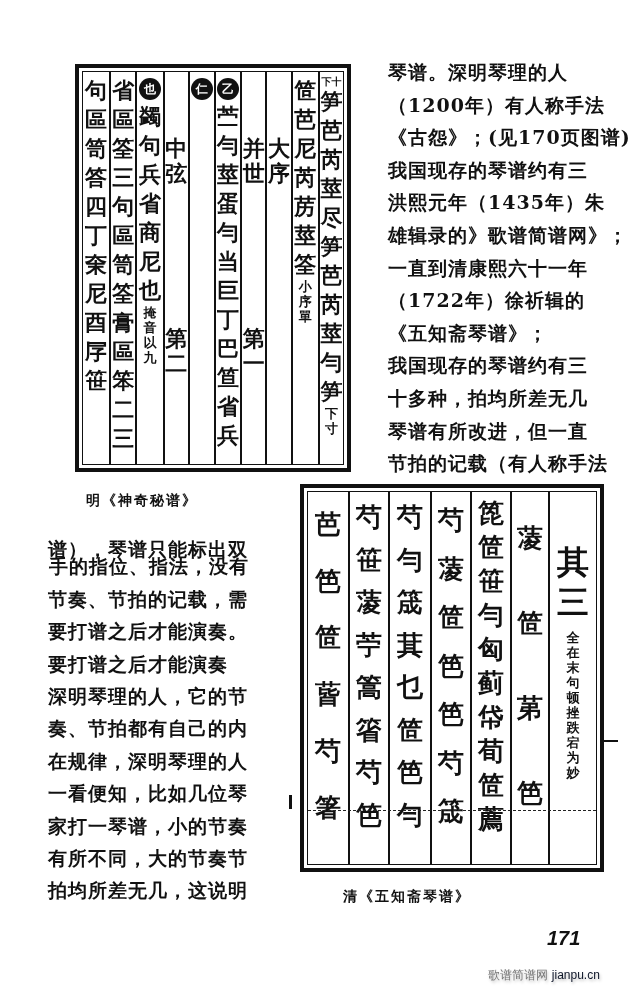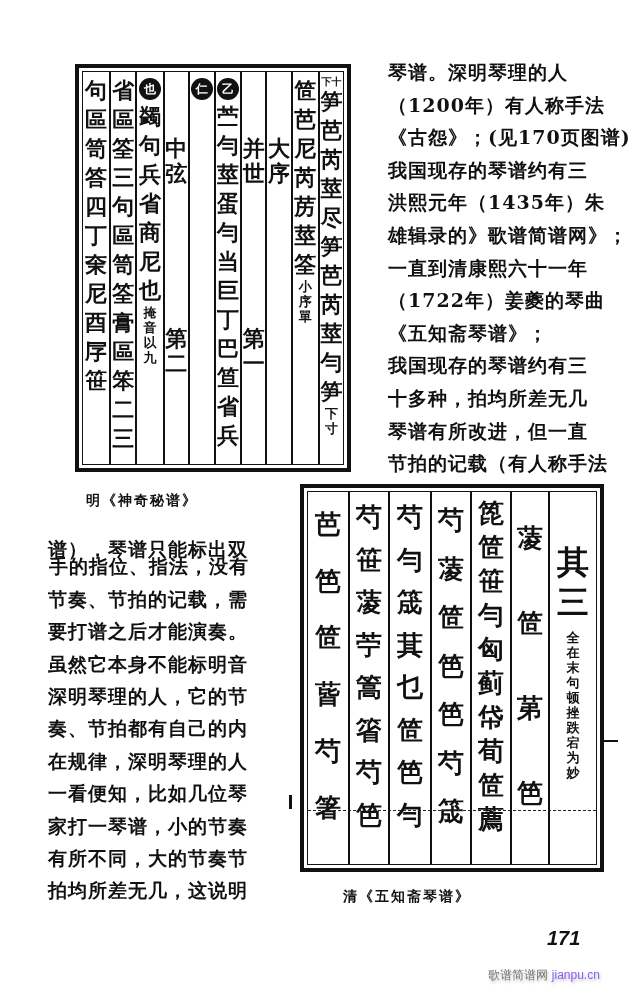--- a/index.html
+++ b/index.html
@@ -23,21 +23,21 @@
   .page-number {
     position:absolute; left:547px; top:927px;
     font-family:"Liberation Sans", sans-serif; font-style:italic; font-weight:bold;
     font-size:20px; color:#111;
   }
   .watermark {
     position:absolute; left:488px; top:967px; font-size:12px; color:#777;
     font-family:"DejaVu Sans", sans-serif; white-space:nowrap;
     text-shadow:1px 2px 3px rgba(0,0,0,0.25);
   }
-  .watermark .domain { color:#8b5cf6; font-family:"Liberation Sans", sans-serif; }
+  .watermark .domain { color:#0f172a; font-family:"Liberation Sans", sans-serif; }
 
   
   .figure {
     position:absolute; border:3px solid #111; background:#fff;
     box-shadow: inset 0 0 0 1px #111;
   }
   .figure .inner {
     position:absolute; inset:4px; border:1px solid #111;
     display:flex; flex-direction:row;
   }
@@ -187,34 +187,34 @@
   <div class="caption" style="left:86px; top:492px;text-align:center;">明《神奇秘谱》</div>
 
   <div class="text-block" id="right-text" style="left:388px; top:60px;">
       <div class="text-line" style="top: 0px; left: 0px;">琴谱。深明琴理的人</div>
       <div class="text-line" style="top: 32.6px; left: 0px;">（1200年）有人称手法</div>
       <div class="text-line" style="top: 65.2px; left: 0px;">《古怨》；(见170页图谱)</div>
       <div class="text-line" style="top: 97.8px; left: 0px;">我国现存的琴谱约有三</div>
       <div class="text-line" style="top: 130.4px; left: 0px;">洪熙元年（1435年）朱</div>
       <div class="text-line" style="top: 163px; left: 0px;">雄辑录的》歌谱简谱网》；</div>
       <div class="text-line" style="top: 195.6px; left: 0px;">一直到清康熙六十一年</div>
-      <div class="text-line" style="top: 228.2px; left: 0px;">（1722年）姜夔的琴曲</div>
+      <div class="text-line" style="top: 228.2px; left: 0px;">（1722年）徐祈辑的</div>
       <div class="text-line" style="top: 260.8px; left: 0px;">《五知斋琴谱》；</div>
       <div class="text-line" style="top: 293.4px; left: 0px;">我国现存的琴谱约有三</div>
       <div class="text-line" style="top: 326px; left: 0px;">十多种，拍均所差无几</div>
       <div class="text-line" style="top: 358.6px; left: 0px;">琴谱有所改进，但一直</div>
       <div class="text-line" style="top: 391.2px; left: 0px;">节拍的记载（有人称手法</div>
     </div>
 
   <div class="text-block" id="left-text" style="left:48px; top:522px;">
       <div class="text-line" style="top: 0px; left: 0px; margin-top: 15px;">谱），琴谱只能标出双</div>
       <div class="text-line" style="top: 32.4px; left: 1px;">手的指位、指法，没有</div>
       <div class="text-line" style="top: 64.8px; left: 0px;">节奏、节拍的记载，需</div>
       <div class="text-line" style="top: 97.2px; left: 0px;">要打谱之后才能演奏。</div>
-      <div class="text-line" style="top: 129.6px; left: 0px;">虽然它本身不能标明音</div>
+      <div class="text-line" style="top: 129.6px; left: 0px;">要打谱之后才能演奏</div>
       <div class="text-line" style="top: 162px; left: 0px;">深明琴理的人，它的节</div>
       <div class="text-line" style="top: 194.4px; left: 0px;">奏、节拍都有自己的内</div>
       <div class="text-line" style="top: 226.8px; left: 0px;">在规律，深明琴理的人</div>
       <div class="text-line" style="top: 259.2px; left: 0px;">一看便知，比如几位琴</div>
       <div class="text-line" style="top: 291.6px; left: 0px;">家打一琴谱，小的节奏</div>
       <div class="text-line" style="top: 324px; left: 0px;">有所不同，大的节奏节</div>
       <div class="text-line" style="top: 356.4px; left: 0px;">拍均所差无几，这说明</div>
     </div>
 
   <div class="figure" style="left:300px; top:484px; width:298px; height:382px;">

